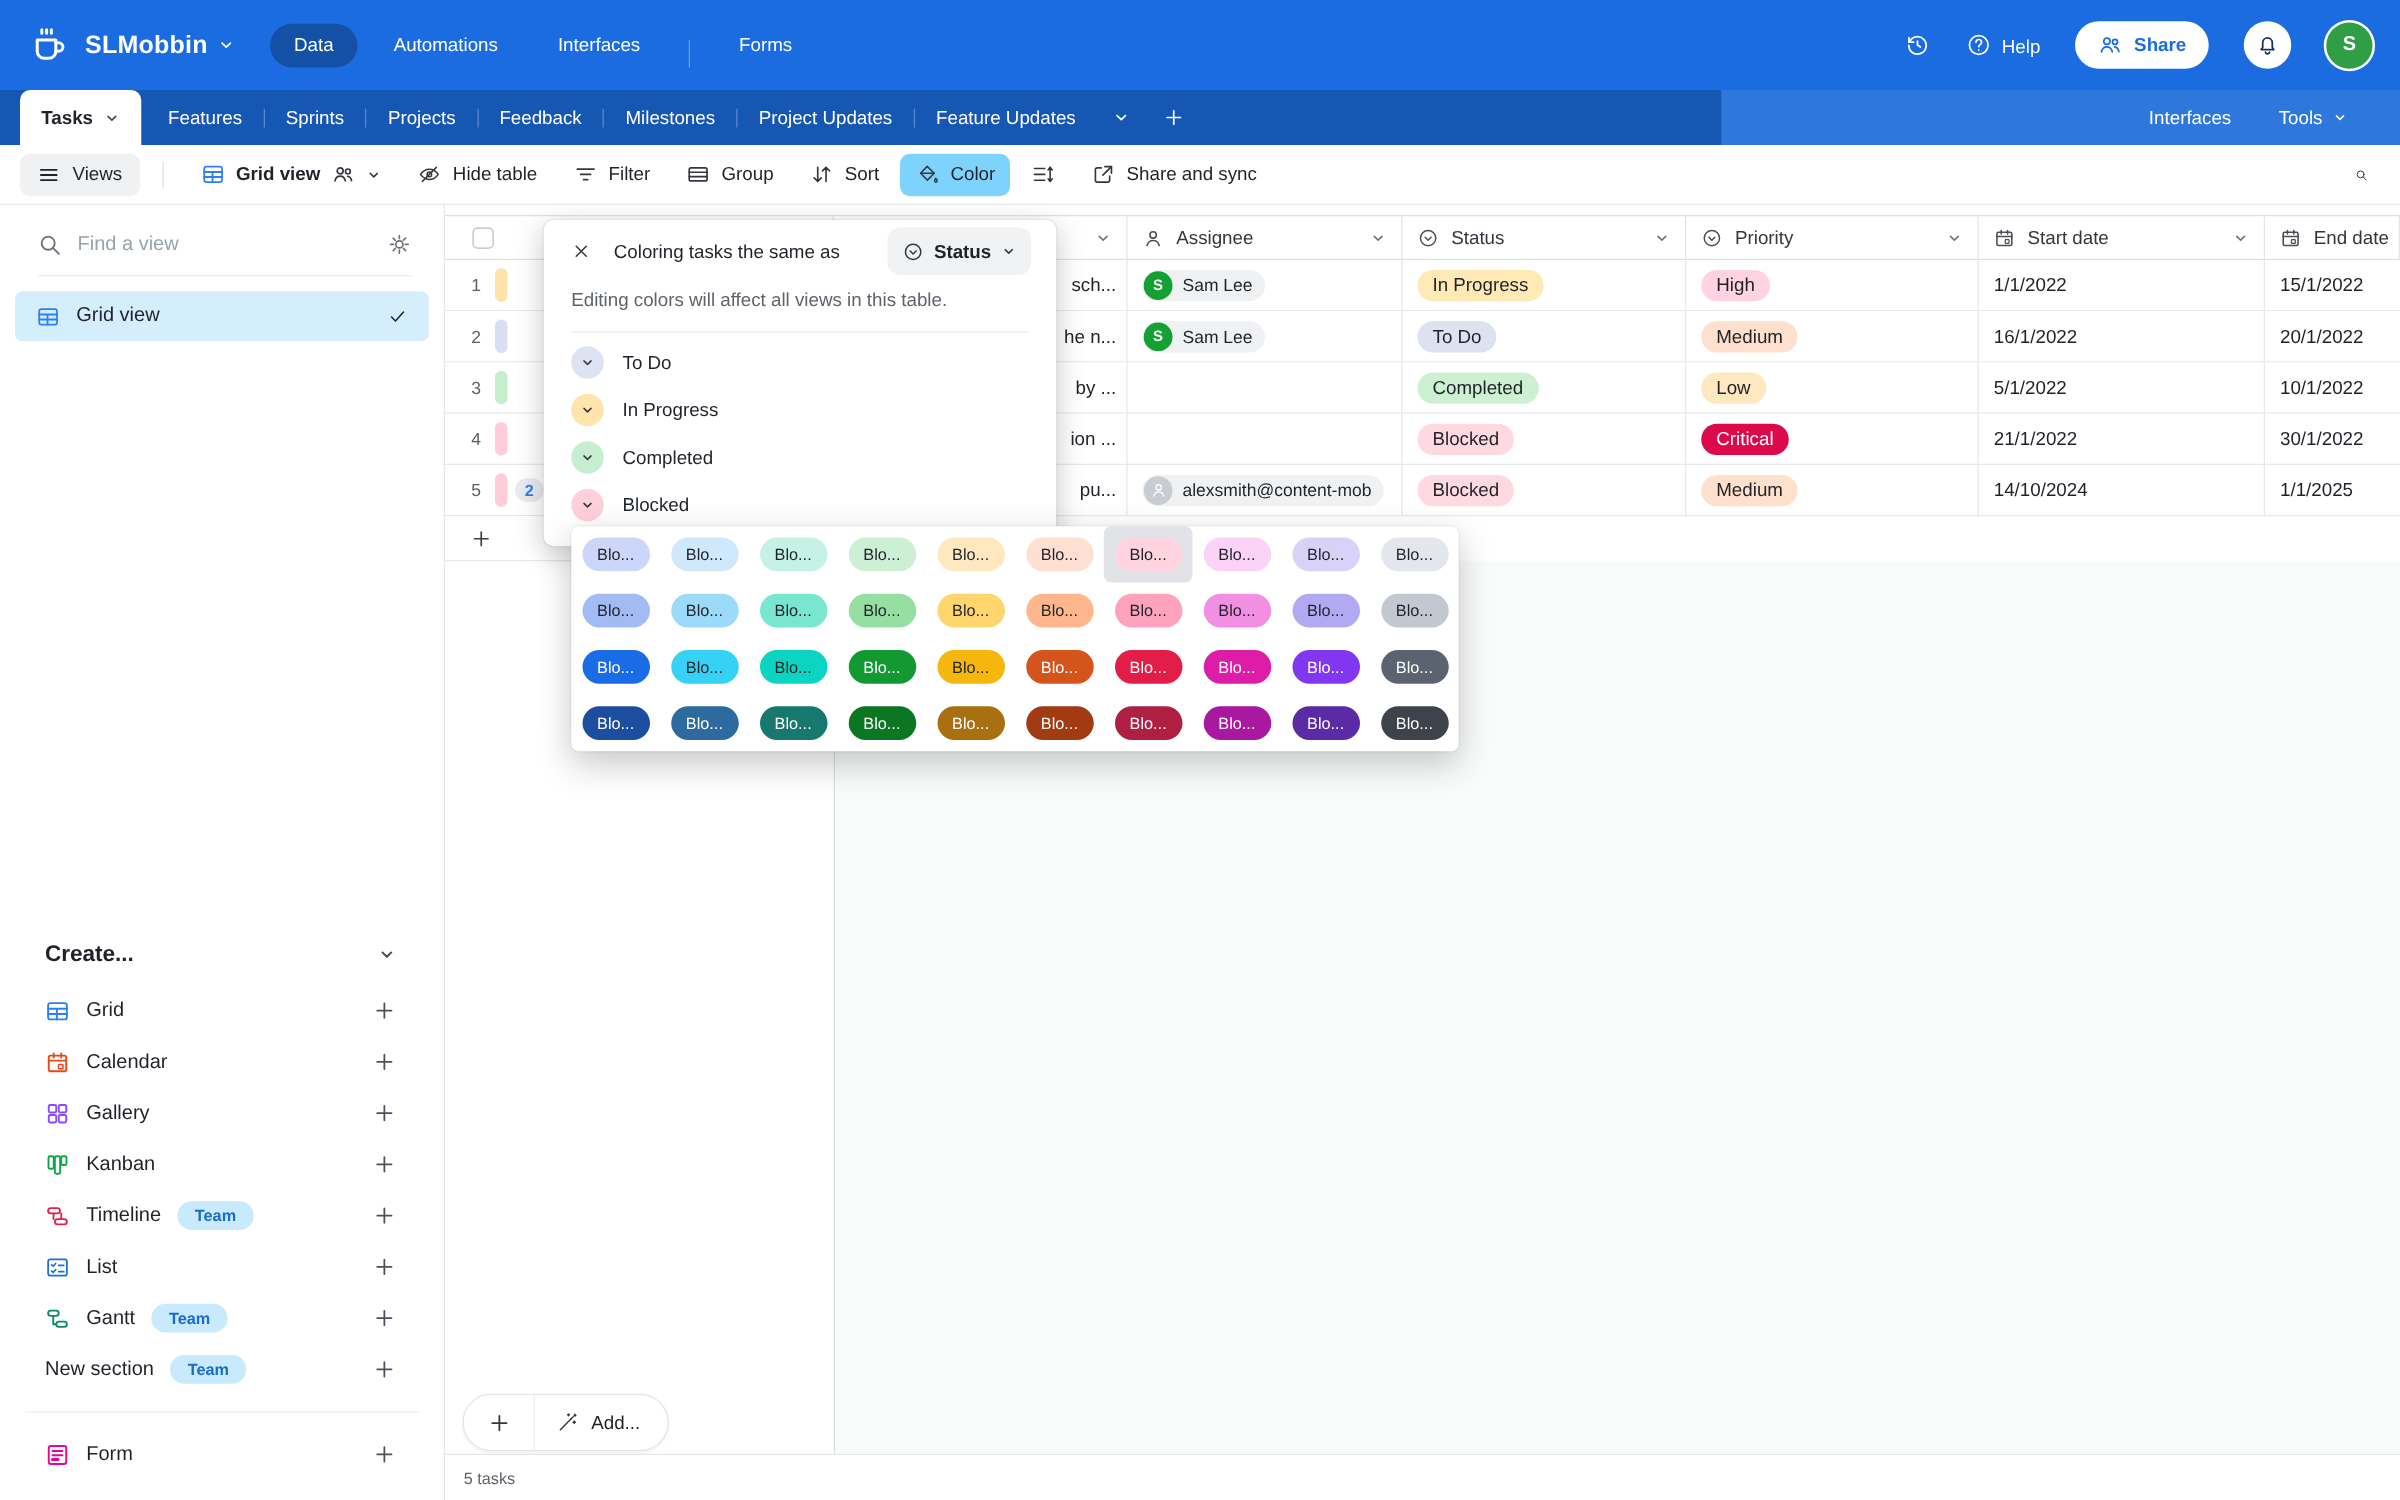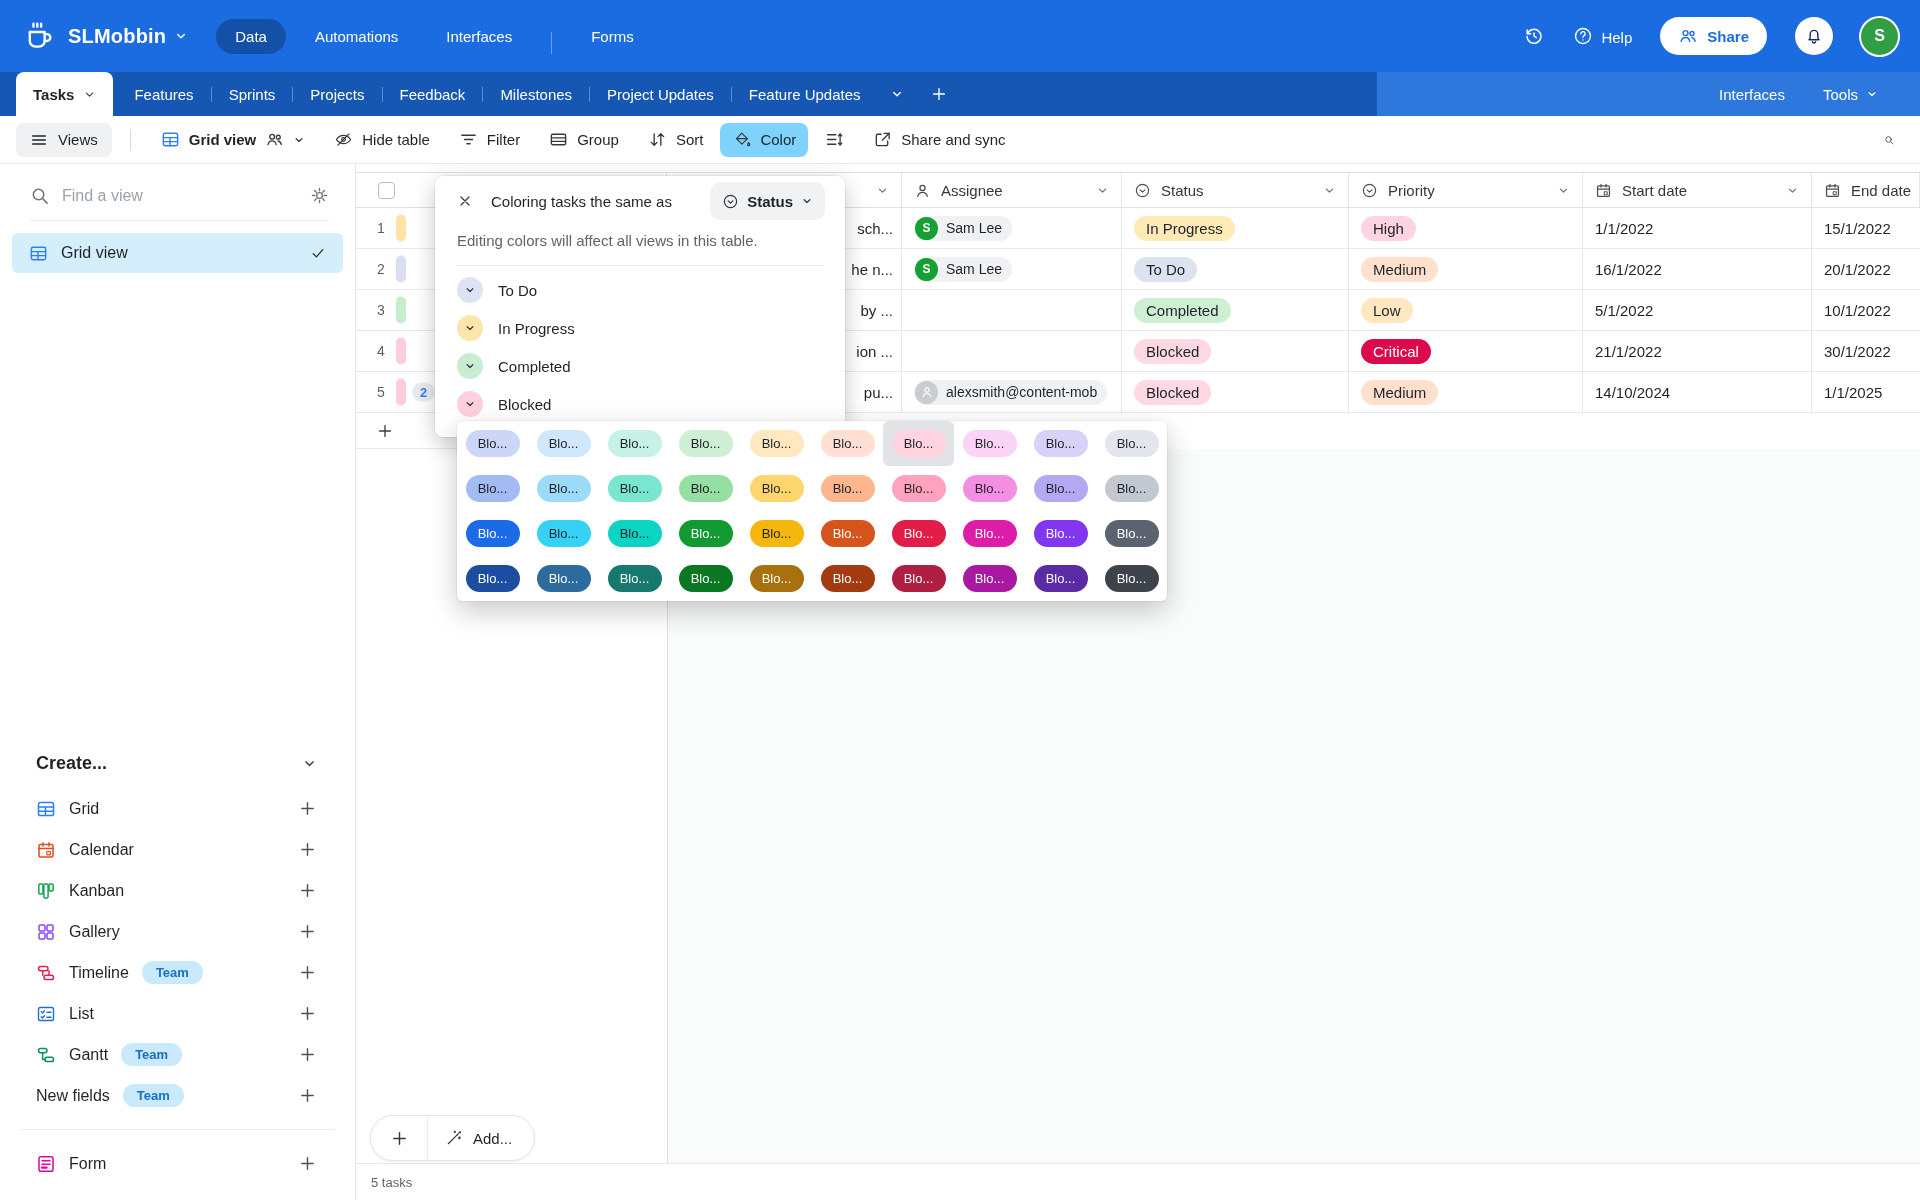--- a/index.html
+++ b/index.html
@@ -398,44 +398,44 @@
               </svg>
             </span>
             <span class="sb-label">Calendar</span>
             <span class="iw s19 sb-plus">
               <svg viewBox="0 0 20 20" fill="none" stroke="currentColor" stroke-width="1.5" stroke-linecap="round" stroke-linejoin="round">
                 <path d="M10 4v12M4 10h12"></path>
               </svg>
             </span>
           </div>
           <div class="sb-item">
-            <span class="iw s20 sb-ic" style="color: rgb(18, 163, 74);">
-              <svg viewBox="0 0 20 20" fill="none" stroke="currentColor" stroke-width="1.5" stroke-linecap="round" stroke-linejoin="round">
-                <rect x="2.8" y="3" width="4.2" height="10" rx="1.2"></rect>
-                <rect x="7.9" y="3" width="4.2" height="14" rx="1.2"></rect>
-                <rect x="13" y="3" width="4.2" height="7" rx="1.2"></rect>
-              </svg>
-            </span>
-            <span class="sb-label">Kanban</span>
-            <span class="iw s19 sb-plus">
-              <svg viewBox="0 0 20 20" fill="none" stroke="currentColor" stroke-width="1.5" stroke-linecap="round" stroke-linejoin="round">
-                <path d="M10 4v12M4 10h12"></path>
-              </svg>
-            </span>
-          </div>
-          <div class="sb-item">
             <span class="iw s20 sb-ic" style="color: rgb(139, 70, 255);">
               <svg viewBox="0 0 20 20" fill="none" stroke="currentColor" stroke-width="1.5" stroke-linecap="round" stroke-linejoin="round">
                 <rect x="3" y="3" width="6" height="6" rx="1.2"></rect>
                 <rect x="11" y="3" width="6" height="6" rx="1.2"></rect>
                 <rect x="3" y="11" width="6" height="6" rx="1.2"></rect>
                 <rect x="11" y="11" width="6" height="6" rx="1.2"></rect>
               </svg>
             </span>
             <span class="sb-label">Gallery</span>
+            <span class="iw s19 sb-plus">
+              <svg viewBox="0 0 20 20" fill="none" stroke="currentColor" stroke-width="1.5" stroke-linecap="round" stroke-linejoin="round">
+                <path d="M10 4v12M4 10h12"></path>
+              </svg>
+            </span>
+          </div>
+          <div class="sb-item">
+            <span class="iw s20 sb-ic" style="color: rgb(18, 163, 74);">
+              <svg viewBox="0 0 20 20" fill="none" stroke="currentColor" stroke-width="1.5" stroke-linecap="round" stroke-linejoin="round">
+                <rect x="2.8" y="3" width="4.2" height="10" rx="1.2"></rect>
+                <rect x="7.9" y="3" width="4.2" height="14" rx="1.2"></rect>
+                <rect x="13" y="3" width="4.2" height="7" rx="1.2"></rect>
+              </svg>
+            </span>
+            <span class="sb-label">Kanban</span>
             <span class="iw s19 sb-plus">
               <svg viewBox="0 0 20 20" fill="none" stroke="currentColor" stroke-width="1.5" stroke-linecap="round" stroke-linejoin="round">
                 <path d="M10 4v12M4 10h12"></path>
               </svg>
             </span>
           </div>
           <div class="sb-item">
             <span class="iw s20 sb-ic" style="color: rgb(224, 35, 78);">
               <svg viewBox="0 0 20 20" fill="none" stroke="currentColor" stroke-width="1.5" stroke-linecap="round" stroke-linejoin="round">
                 <rect x="2.5" y="3.5" width="9.5" height="4.2" rx="2.1"></rect>
@@ -475,21 +475,21 @@
             </span>
             <span class="sb-label">Gantt</span>
             <span class="teambadge">Team</span>
             <span class="iw s19 sb-plus">
               <svg viewBox="0 0 20 20" fill="none" stroke="currentColor" stroke-width="1.5" stroke-linecap="round" stroke-linejoin="round">
                 <path d="M10 4v12M4 10h12"></path>
               </svg>
             </span>
           </div>
           <div class="sb-item">
-            <span class="sb-label">New fields</span>
+            <span class="sb-label">New section</span>
             <span class="teambadge">Team</span>
             <span class="iw s19 sb-plus">
               <svg viewBox="0 0 20 20" fill="none" stroke="currentColor" stroke-width="1.5" stroke-linecap="round" stroke-linejoin="round">
                 <path d="M10 4v12M4 10h12"></path>
               </svg>
             </span>
           </div>
         </div>
       <div class="sb-divider2"></div>
       <div id="formItemWrap">

